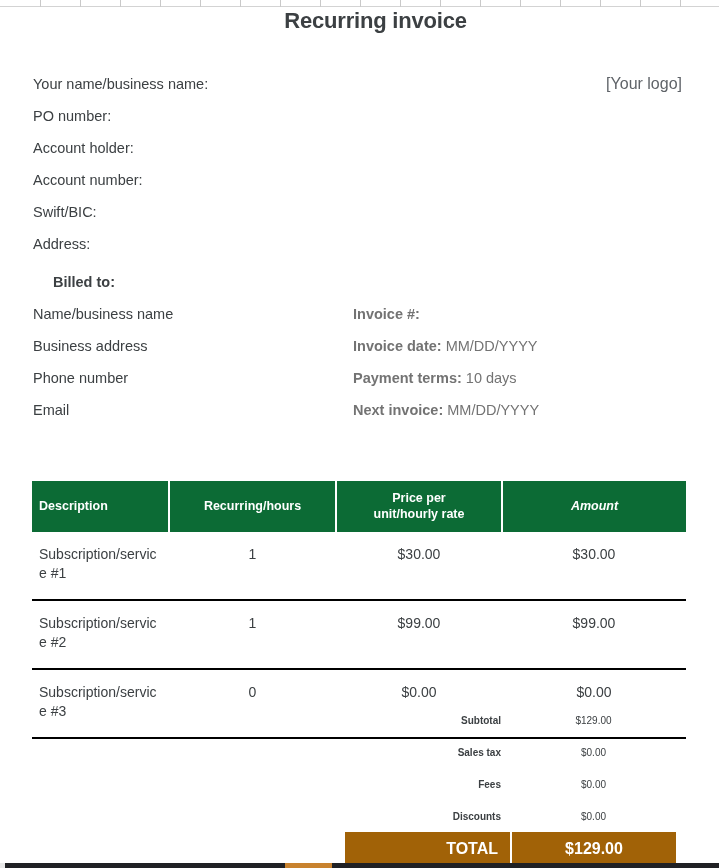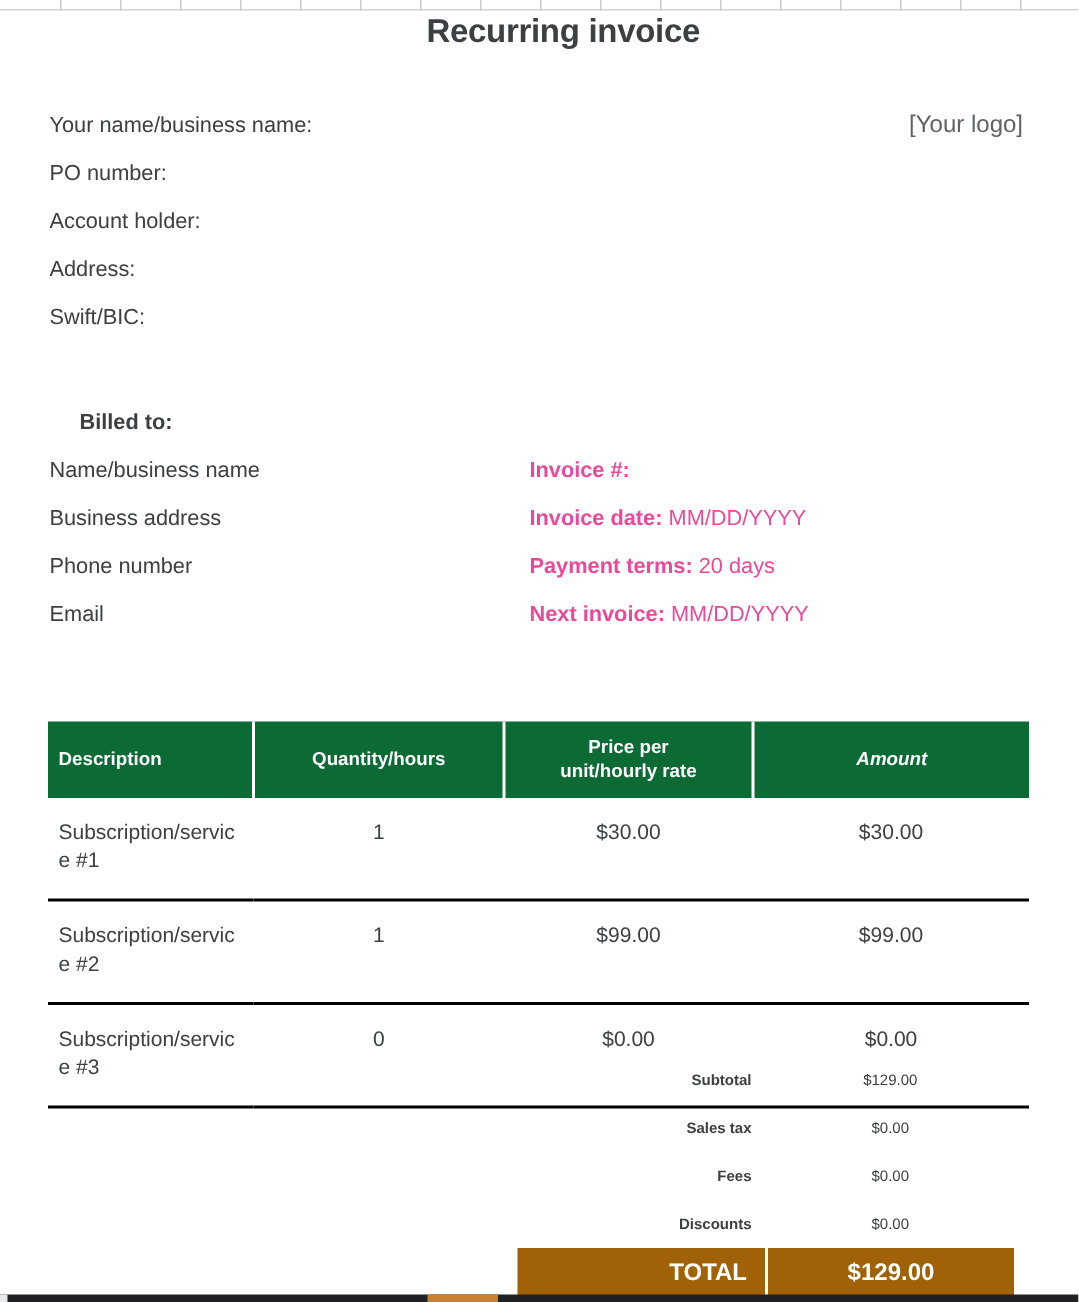--- a/index.html
+++ b/index.html
@@ -103,21 +103,21 @@
   
   .meta-block {
     position: absolute;
     left: 337px;
     top: 291px;
     width: 340px;
   }
   .meta-line {
     font-size: 14.5px;
     line-height: 32px;
-    color: #ec4899;
+    color: #737373;
     white-space: nowrap;
   }
   .meta-label { font-weight: bold; }
   .meta-value { font-weight: normal; }
 
   
   .items-table {
     position: absolute;
     left: 16px;
     top: 474px;
@@ -255,22 +255,23 @@
   </div>
 
 <div class="page">
 
   <div class="doc-title">Recurring invoice</div>
 
   <div class="company-block">
     <div class="company-line">Your name/business name:</div>
     <div class="company-line">PO number:</div>
     <div class="company-line">Account holder:</div>
+    <div class="company-line">Account number:</div>
+    <div class="company-line">Swift/BIC:</div>
     <div class="company-line">Address:</div>
-    <div class="company-line">Swift/BIC:</div>
   </div>
 
   <div class="logo-placeholder">[Your logo]</div>
 
   <div class="billed-block">
     <div class="billed-heading">Billed to:</div>
     <div class="billed-line">Name/business name</div>
     <div class="billed-line">Business address</div>
     <div class="billed-line">Phone number</div>
     <div class="billed-line">Email</div>
@@ -280,33 +281,33 @@
     <div class="meta-line">
       <span class="meta-label">Invoice #:</span>
       <span class="meta-value"></span>
     </div>
     <div class="meta-line">
       <span class="meta-label">Invoice date:</span>
       <span class="meta-value">MM/DD/YYYY</span>
     </div>
     <div class="meta-line">
       <span class="meta-label">Payment terms:</span>
-      <span class="meta-value">20 days</span>
+      <span class="meta-value">10 days</span>
     </div>
     <div class="meta-line">
       <span class="meta-label">Next invoice:</span>
       <span class="meta-value">MM/DD/YYYY</span>
     </div>
   </div>
 
   <table class="items-table">
     <thead>
       <tr>
         <th class="col-desc">Description</th>
-        <th class="col-qty">Quantity/hours</th>
+        <th class="col-qty">Recurring/hours</th>
         <th class="col-price">
           <span>Price per</span><br>
           <span>unit/hourly rate</span>
         </th>
         <th class="col-amt">Amount</th>
       </tr>
     </thead>
     <tbody>
       <tr>
         <td class="cell-desc">Subscription/service #1</td>

